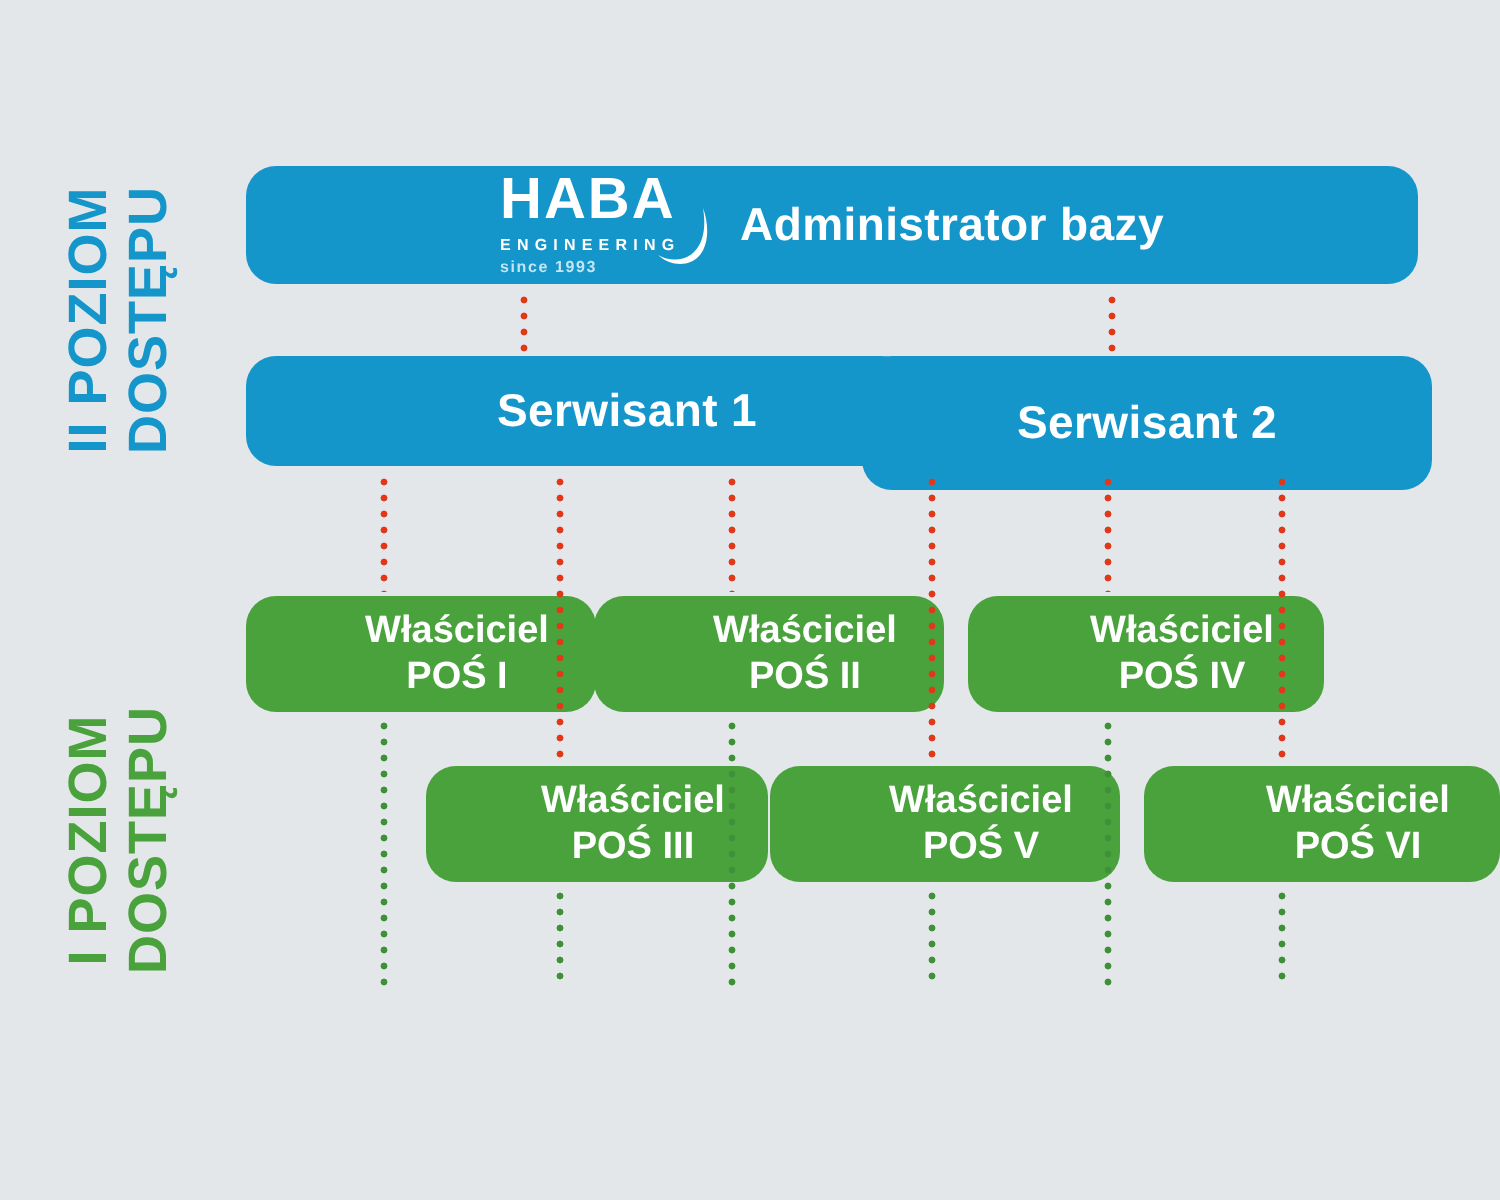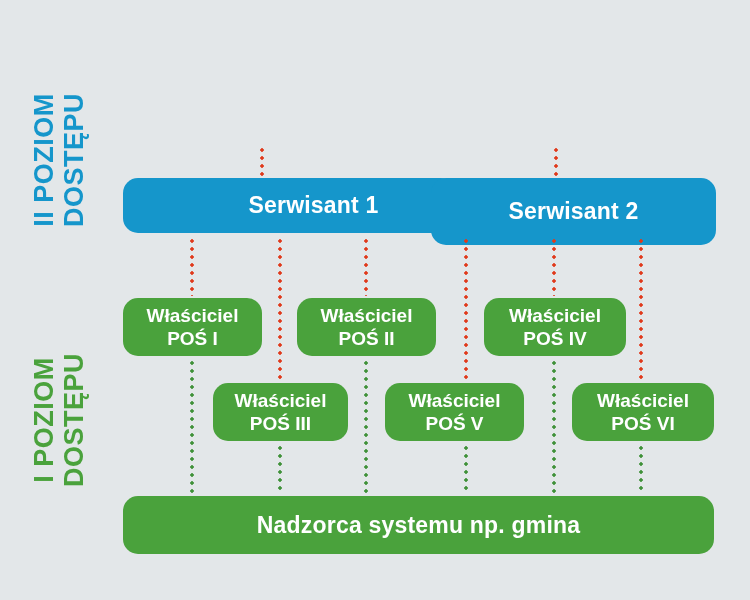--- a/index.html
+++ b/index.html
@@ -20,21 +20,21 @@
     position: absolute;
     border-radius: 15px;
     display: flex;
     align-items: center;
     justify-content: center;
     color: #ffffff;
     font-weight: bold;
     text-align: center;
   }
   .node.blue  { background: var(--blue,  #1596cb); }
-  .node.green { background: var(--green, #4aa23c); }
+  .node.green { background: var(--green, #4aa23c); padding-left: 36px; }
   .node .big-label { font-size: 23px; letter-spacing: 0.2px; white-space: nowrap; }
   .owner-label { font-size: 19px; line-height: 1.22; }
 
   
   .admin-content { display: flex; align-items: center; justify-content: center; gap: 26px; }
   .haba-logo { position: relative; width: 94px; text-align: left; }
   .haba-word {
     display: block; font-size: 29px; line-height: 0.95; font-weight: bold;
     letter-spacing: 1px; color: #fff;
   }
@@ -82,20 +82,33 @@
 
   <div class="vlabel blue" style="left:-36px; top:125px;">
     <span>II POZIOM</span>
     <span>DOSTĘPU</span>
   </div>
   <div class="vlabel green" style="left:-36px; top:385px;">
     <span>I POZIOM</span>
     <span>DOSTĘPU</span>
   </div>
 
+  <div class="node blue" style="left:123px; top:83px; width:586px; height:59px;">
+    <div class="admin-content">
+      <div class="haba-logo">
+        <span class="haba-word">HABA</span>
+        <span class="haba-eng">ENGINEERING</span>
+        <span class="haba-since">since 1993</span>
+        <svg class="haba-swoosh" viewBox="0 0 27 29">
+          <path d="M24.5 0 C26 9 25 17 20 22 C15.5 26.5 8 27 2 23.5 C8.5 29.5 18 29.5 23 23.5 C27.5 18 27.5 8 24.5 0 Z"></path>
+        </svg>
+      </div>
+      <div class="big-label">Administrator bazy</div>
+    </div>
+  </div>
 
   <div class="node blue" style="left:123px; top:178px; width:285px; height:55px;padding-left:48px;">
     <div class="big-label">Serwisant 1</div>
   </div>
   <div class="node blue" style="left:431px; top:178px; width:285px; height:67px;">
     <div class="big-label">Serwisant 2</div>
   </div>
 
   <div class="node green" style="left:123px; top:298px; width:139px; height:58px;">
     <div class="owner-label">
@@ -128,23 +141,20 @@
       <span>POŚ V</span>
     </div>
   </div>
   <div class="node green" style="left:572px; top:383px; width:142px; height:58px;">
     <div class="owner-label">
       <span>Właściciel</span><br>
       <span>POŚ VI</span>
     </div>
   </div>
 
-  <div class="node green" style="left:123px; top:496px; width:591px; height:58px;">
-    <div class="big-label">Nadzorca systemu np. gmina</div>
-  </div>
 
   <div class="dotline red" style="left:260px; top:146px; height:30px;"></div>
   <div class="dotline red" style="left:554px; top:146px; height:30px;"></div>
 
   <div class="dotline red" style="left:190px; top:237px; height:59px;"></div>
   <div class="dotline red" style="left:364px; top:237px; height:59px;"></div>
   <div class="dotline red" style="left:278px; top:237px; height:144px;"></div>
   <div class="dotline red" style="left:552px; top:237px; height:59px;"></div>
   <div class="dotline red" style="left:464px; top:237px; height:144px;"></div>
   <div class="dotline red" style="left:639px; top:237px; height:144px;"></div>

